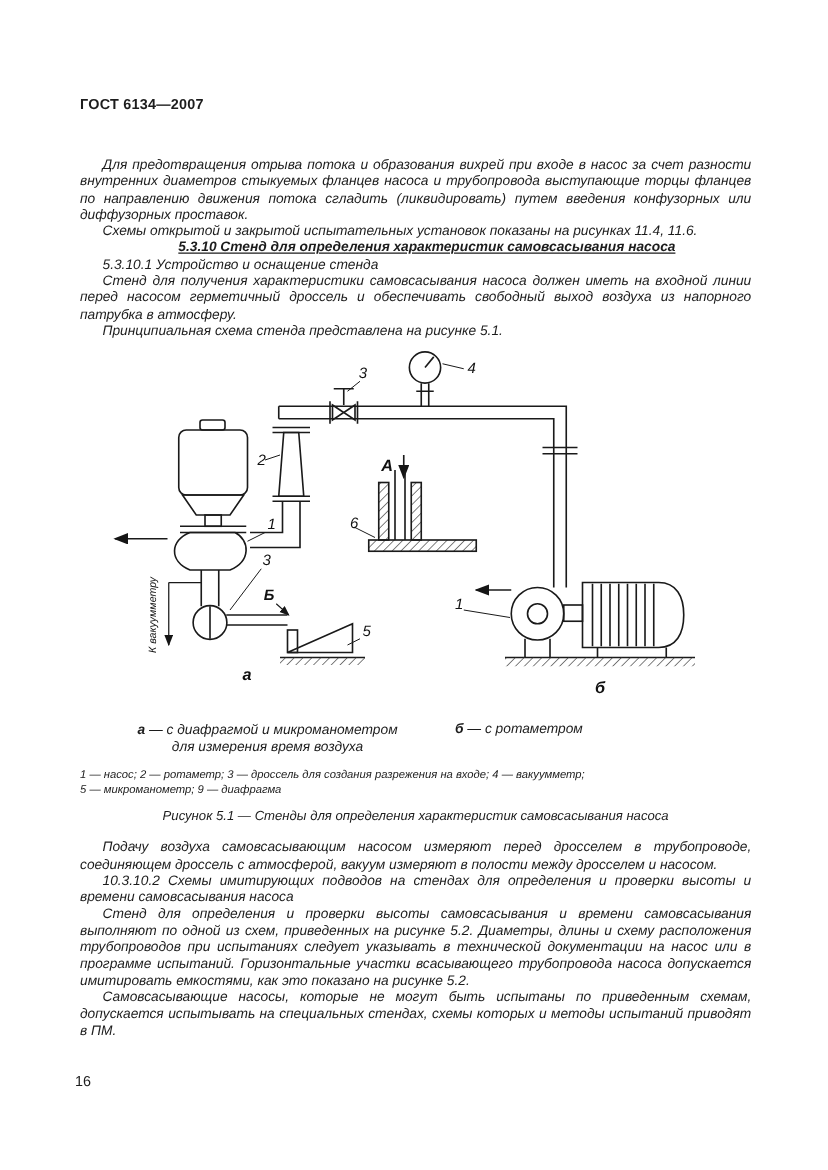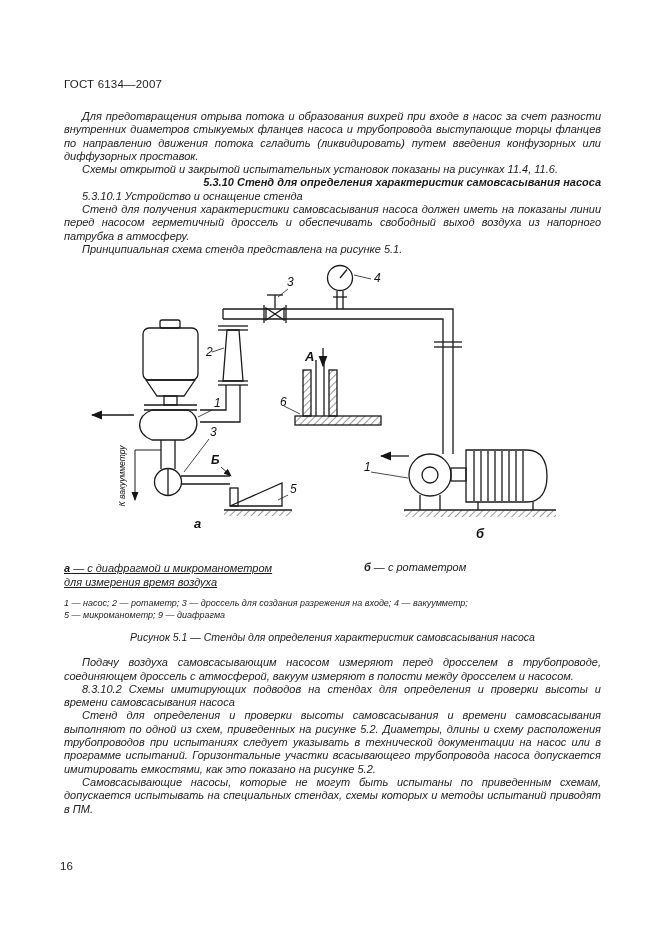--- a/index.html
+++ b/index.html
@@ -1,44 +1,44 @@
 <!DOCTYPE html>
 <html><head>
 <meta charset="utf-8">
 <style>
   html,body{margin:0;padding:0;}
   body{width:662px;height:936px;background:#ffffff;font-family:"Liberation Sans",sans-serif;color:#1c1c1c;position:relative;overflow:hidden;}
   .content{position:absolute;left:64px;top:78px;width:537px;}
-  .doc-header{font-weight:normal;font-size:11.5px;margin-bottom:20px;letter-spacing:.2px;}
+  .doc-header{font-weight:bold;font-size:11.5px;margin-bottom:36px;letter-spacing:.2px;}
   .body p{margin:0;font-size:11px;font-style:italic;line-height:13.3px;text-align:justify;text-indent:18px;}
-  .body p.bold{font-weight:bold;text-align:right;}
+  .body p.bold{font-weight:bold;text-align:center;text-decoration:underline;}
   .figure{margin-top:8px;}
   .fig-canvas svg{display:block;margin-left:14px;}
   .fig-captions{display:flex;font-size:11px;font-style:italic;margin-top:2px;}
-  .cap-a{width:300px;text-align:left;line-height:14px;text-decoration:underline;}
+  .cap-a{width:300px;text-align:center;line-height:14px;}
   .cap-b{flex:1;text-align:left;}
   .fig-legend{font-size:9px;font-style:italic;text-align:left;line-height:11.5px;margin-top:9px;}
   .fig-title{font-size:10.5px;font-style:italic;text-align:center;margin-top:10px;margin-bottom:13px;}
   .page-number{position:absolute;left:60px;top:860px;font-size:11.5px;}
   svg text{font-family:"Liberation Sans",sans-serif;font-style:italic;fill:#111;}
 </style>
 </head>
 <body>
 
 <div class="page">
   <div class="content">
 
     <div class="doc-header">ГОСТ 6134—2007</div>
 
     <div class="body">
       <p>Для предотвращения отрыва потока и образования вихрей при входе в насос за счет разности внутренних диаметров стыкуемых фланцев насоса и трубопровода выступающие торцы фланцев по направлению движения потока сгладить (ликвидировать) путем введения конфузорных или диффузорных проставок.</p>
       <p>Схемы открытой и закрытой испытательных установок показаны на рисунках 11.4, 11.6.</p>
       <p class="bold">5.3.10 Стенд для определения характеристик самовсасывания насоса</p>
       <p>5.3.10.1 Устройство и оснащение стенда</p>
-      <p>Стенд для получения характеристики самовсасывания насоса должен иметь на показаны линии перед насосом герметичный дроссель и обеспечивать свободный выход воздуха из напорного патрубка в атмосферу.</p>
+      <p>Стенд для получения характеристики самовсасывания насоса должен иметь на входной линии перед насосом герметичный дроссель и обеспечивать свободный выход воздуха из напорного патрубка в атмосферу.</p>
       <p>Принципиальная схема стенда представлена на рисунке 5.1.</p>
     </div>
 
     <div class="figure">
       <div class="fig-canvas">
         <svg viewBox="0 0 500 295" width="500" height="295" xmlns="http://www.w3.org/2000/svg">
           <defs>
             <marker id="arr" markerWidth="9" markerHeight="8" refX="8" refY="3.5" orient="auto">
               <path d="M0,0 L9,3.5 L0,7 Z" fill="#151515"></path>
             </marker>
@@ -183,21 +183,21 @@
       <div class="fig-legend">
         <div>1 — насос;  2 — ротаметр;  3 — дроссель для создания разрежения на входе;  4 — вакуумметр;</div>
         <div>5 — микроманометр; 9 — диафрагма</div>
       </div>
 
       <div class="fig-title">Рисунок 5.1 — Стенды для определения характеристик самовсасывания насоса</div>
     </div>
 
     <div class="body">
       <p>Подачу воздуха самовсасывающим насосом измеряют перед дросселем в трубопроводе, соединяющем дроссель с атмосферой, вакуум измеряют в полости между дросселем и насосом.</p>
-      <p>8.3.10.2 Схемы имитирующих подводов на стендах для определения и проверки высоты и времени самовсасывания насоса</p>
+      <p>10.3.10.2 Схемы имитирующих подводов на стендах для определения и проверки высоты и времени самовсасывания насоса</p>
       <p>Стенд для определения и проверки высоты самовсасывания и времени самовсасывания выполняют по одной из схем, приведенных на рисунке 5.2. Диаметры, длины и схему расположения трубопроводов при испытаниях следует указывать в технической документации на насос или в программе испытаний. Горизонтальные участки всасывающего трубопровода насоса допускается имитировать емкостями, как это показано на рисунке 5.2.</p>
       <p>Самовсасывающие насосы, которые не могут быть испытаны по приведенным схемам, допускается испытывать на специальных стендах, схемы которых и методы испытаний приводят в ПМ.</p>
     </div>
 
   </div>
 
   <div class="page-number">16</div>
 </div>
 
 </body></html>

